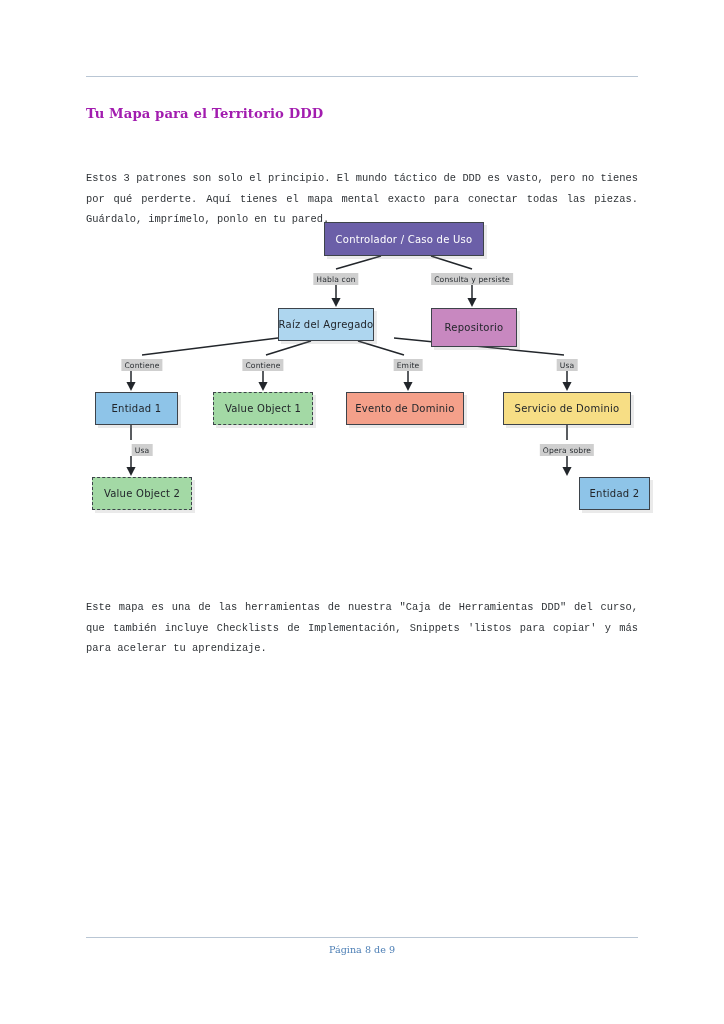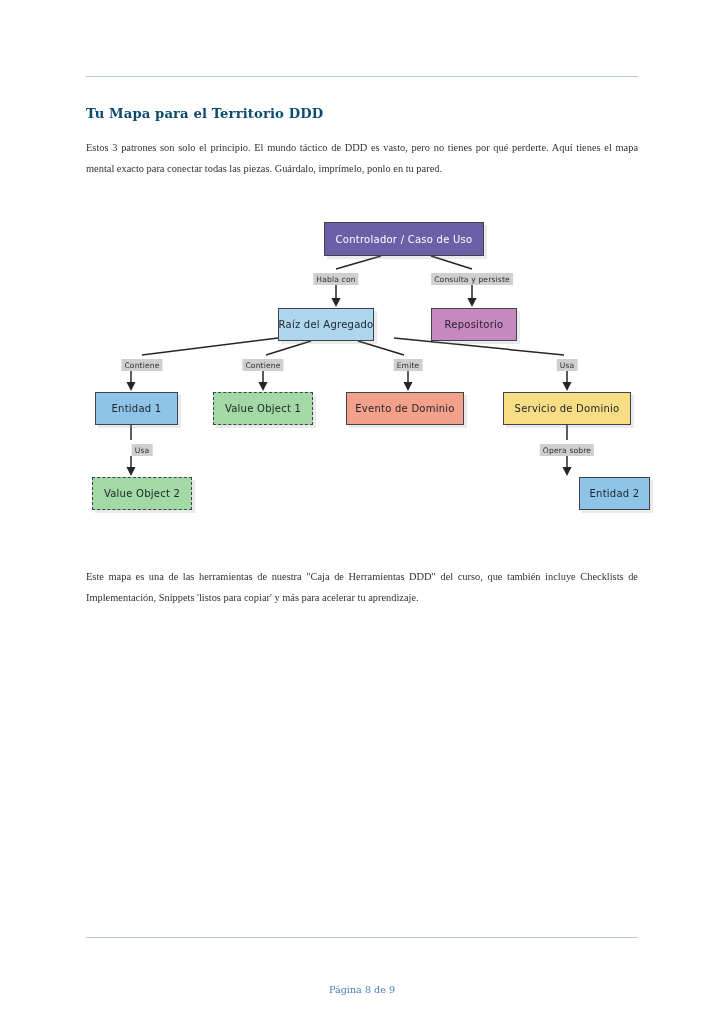--- a/index.html
+++ b/index.html
@@ -44,33 +44,34 @@
   }
 
   
   .section-title {
     position: absolute;
     left: 86px;
     top: 106px;
     font-family: "DejaVu Serif", serif;
     font-weight: bold;
     font-size: 13.2px;
-    color: #0c4a6e;
+    color: #a21caf;
     letter-spacing: .1px;
   }
 
   .para {
     position: absolute;
     left: 86px;
     width: 552px;
-    font-family: Liberation Serif, serif;
+    font-family: Liberation Mono, monospace;
     font-size: 10.4px;
     line-height: 20.5px;
     color: #2f3337;
     text-align: justify;
+    margin-top: 30px;
   }
   .para.p1 { top: 138px; }
   .para.p2 { top: 567px; }
 
   
   .fig-caption {
     position: absolute;
     left: 86px;
     top: 535px;
     width: 552px;
@@ -91,21 +92,20 @@
   }
   .footer {
     position: absolute;
     left: 86px;
     top: 944px;
     width: 552px;
     text-align: center;
     font-family: "DejaVu Serif", serif;
     font-size: 9.6px;
     color: #4d7fb5;
-    margin-top: 40px;
   }
 
   
   .diagram {
     position: absolute;
     left: 86px;
     top: 212px;
     width: 552px;
     height: 310px;
   }
@@ -188,21 +188,21 @@
 
       <path d="M45,213 L45,228" stroke="#22262b" stroke-width="1.5" fill="none"></path>
       <path d="M45,244 L45,259" stroke="#22262b" stroke-width="1.5" fill="none" marker-end="url(#arrow)"></path>
 
       <path d="M481,213 L481,228" stroke="#22262b" stroke-width="1.5" fill="none"></path>
       <path d="M481,244 L481,259" stroke="#22262b" stroke-width="1.5" fill="none" marker-end="url(#arrow)"></path>
     </svg>
     <div id="node-layer">
         <div class="node" style="left: 238px; top: 10px; width: 160px; height: 34px; background: rgb(107, 95, 168); color: rgb(255, 255, 255); border-color: rgb(61, 67, 74);">Controlador / Caso de Uso</div>
         <div class="node" style="left: 192px; top: 96px; width: 96px; height: 33px; background: rgb(174, 214, 239); color: rgb(34, 38, 43); border-color: rgb(61, 67, 74);">Raíz del Agregado</div>
-        <div class="node" style="left: 345px; top: 96px; width: 86px; height: 33px; background: rgb(200, 136, 192); color: rgb(34, 38, 43); border-color: rgb(61, 67, 74);">Repositorio</div>
+        <div class="node" style="left: 345px; top: 96px; width: 86px; height: 39px; background: rgb(200, 136, 192); color: rgb(34, 38, 43); border-color: rgb(61, 67, 74);">Repositorio</div>
         <div class="node" style="left: 9px; top: 180px; width: 83px; height: 33px; background: rgb(142, 196, 232); color: rgb(34, 38, 43); border-color: rgb(61, 67, 74);">Entidad 1</div>
         <div class="node dashed" style="left: 127px; top: 180px; width: 100px; height: 33px; background: rgb(163, 217, 165); color: rgb(34, 38, 43); border-color: rgb(61, 67, 74);">Value Object 1</div>
         <div class="node" style="left: 260px; top: 180px; width: 118px; height: 33px; background: rgb(244, 160, 138); color: rgb(34, 38, 43); border-color: rgb(61, 67, 74);">Evento de Dominio</div>
         <div class="node" style="left: 417px; top: 180px; width: 128px; height: 33px; background: rgb(247, 222, 133); color: rgb(34, 38, 43); border-color: rgb(61, 67, 74);">Servicio de Dominio</div>
         <div class="node dashed" style="left: 6px; top: 265px; width: 100px; height: 33px; background: rgb(163, 217, 165); color: rgb(34, 38, 43); border-color: rgb(61, 67, 74);">Value Object 2</div>
         <div class="node" style="left: 445px; top: 265px; width: 71px; height: 33px; background: rgb(142, 196, 232); color: rgb(34, 38, 43); border-color: rgb(61, 67, 74); margin-left: 48px;">Entidad 2</div>
       </div>
     <div id="edge-label-layer">
         <div class="edge-label" style="left: 250px; top: 61px; background: rgb(207, 207, 207);">Habla con</div>
         <div class="edge-label" style="left: 386px; top: 61px; background: rgb(207, 207, 207);">Consulta y persiste</div>

